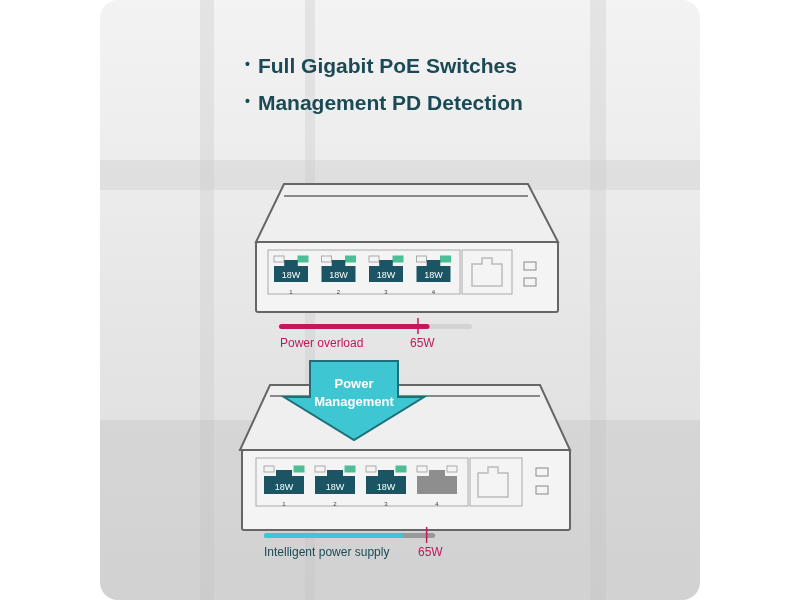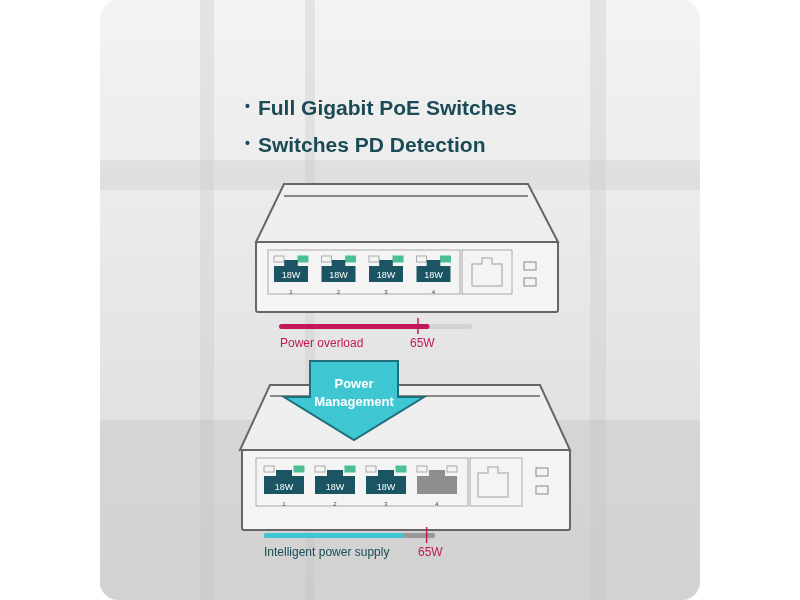--- a/index.html
+++ b/index.html
@@ -16,22 +16,22 @@
 <body>
 
 <div class="card">
   <div class="bg-pane" style="left:0;top:160px;width:600px;height:30px;"></div>
   <div class="bg-pane" style="left:100px;top:0;width:14px;height:600px;"></div>
   <div class="bg-pane" style="left:205px;top:0;width:10px;height:600px;"></div>
   <div class="bg-pane" style="left:490px;top:0;width:16px;height:600px;"></div>
   <div class="bg-pane" style="left:0;top:420px;width:600px;height:180px;background:rgba(180,180,180,0.25);"></div>
 
   <div class="bullets">
-    <div class="bullet" style="color: rgb(26, 74, 85); margin-top: 42px;"><span class="dot">•</span><span>Full Gigabit PoE Switches</span></div>
-    <div class="bullet" style="color: rgb(26, 74, 85);"><span class="dot">•</span><span>Switches PD Detection</span></div>
+    <div class="bullet" style="color: rgb(26, 74, 85);"><span class="dot">•</span><span>Full Gigabit PoE Switches</span></div>
+    <div class="bullet" style="color: rgb(26, 74, 85);"><span class="dot">•</span><span>Management PD Detection</span></div>
   </div>
 </div>
 
 <svg id="diagram" width="800" height="600" style="position:absolute;left:0;top:0;">
 
   <g>
     <polygon points="284,184 528,184 558,242 256,242" fill="#efefef" stroke="#666" stroke-width="2"></polygon>
     <line x1="284" y1="196" x2="528" y2="196" stroke="#666" stroke-width="1.5"></line>
     <rect x="256" y="242" width="302" height="70" fill="#f4f4f4" stroke="#666" stroke-width="2" rx="2"></rect>
     <rect x="268" y="250" width="192" height="44" fill="none" stroke="#aaa" stroke-width="1"></rect>

